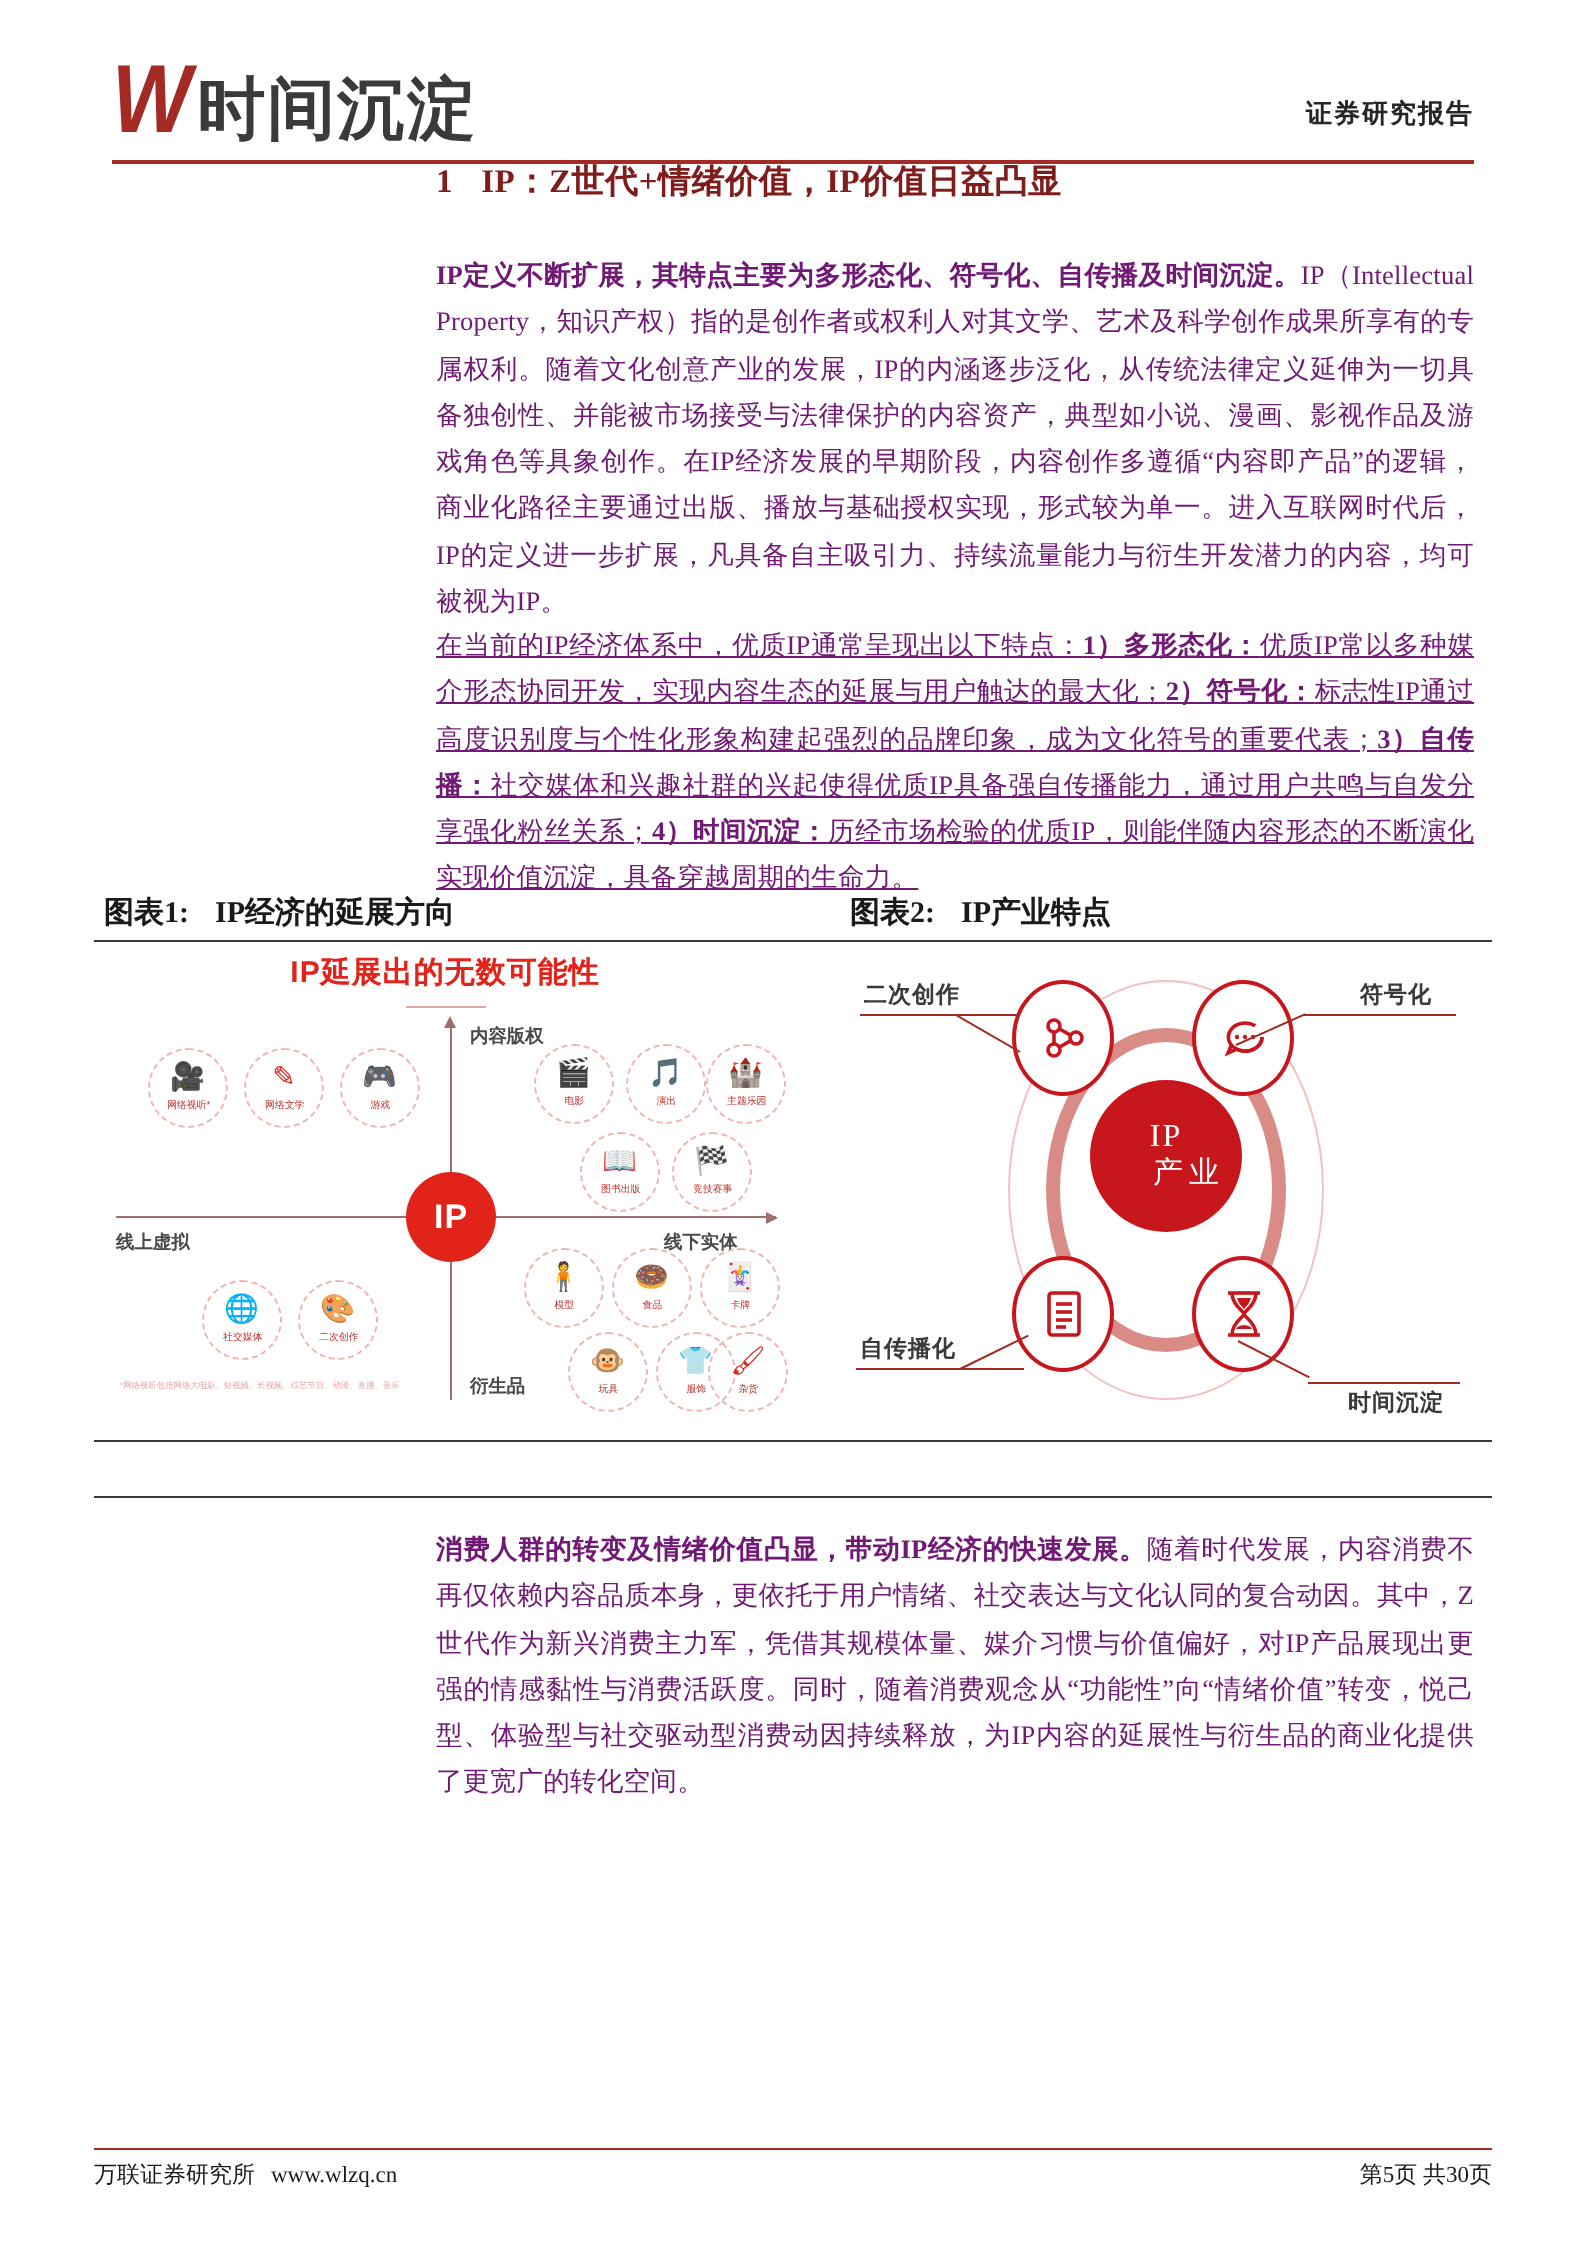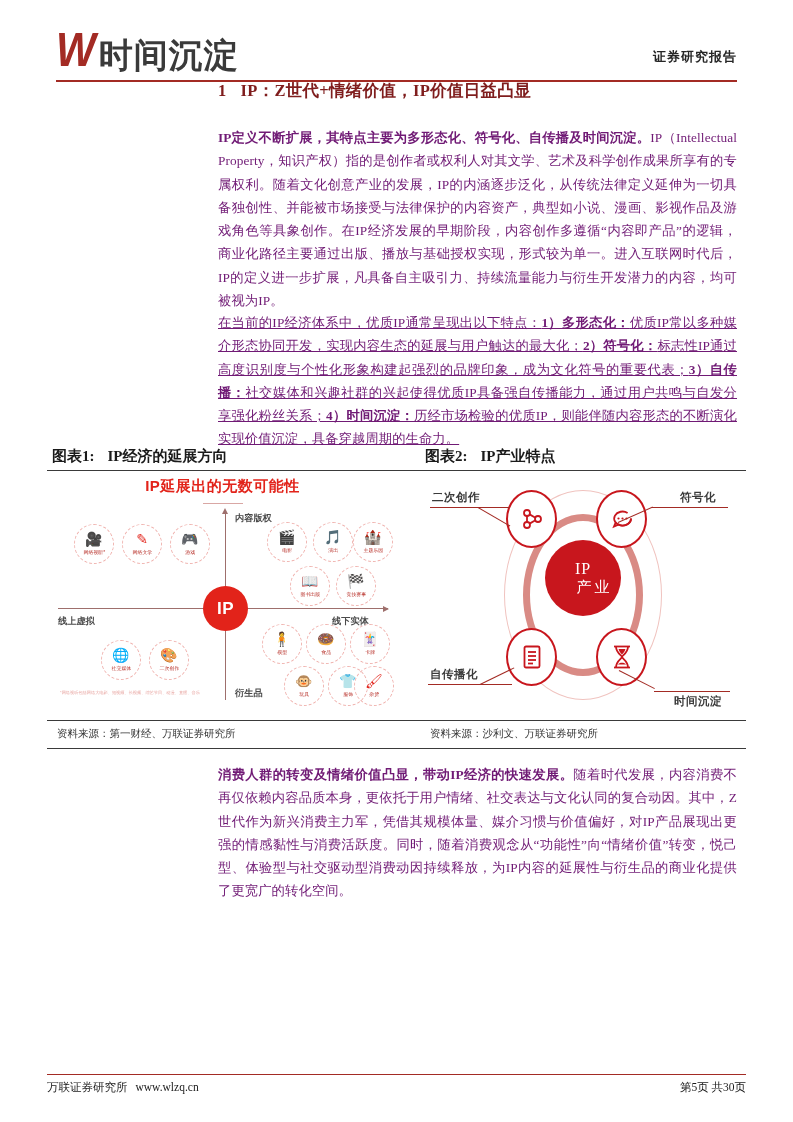--- a/index.html
+++ b/index.html
@@ -582,24 +582,20 @@
     <div class="leader-d" style="left:80px;  top:212px; width:38px; transform:rotate(-26deg);"></div>
     <div class="n-label" style="left:30px;  top:195px;">自传播化</div>
 
     <div class="leader" style="left:254px; top:219px; width:76px;"></div>
     <div class="leader-d" style="left:219px; top:198px; width:40px; transform:rotate(27deg);"></div>
     <div class="n-label" style="left:274px; top:222px;">时间沉淀</div>
   </div>
 
   <div class="fig-rule-bottom"></div>
 
-  <div class="src-row">
-    <div class="src src-left">资料来源：第一财经、万联证券研究所</div>
-    <div class="src src-right">资料来源：沙利文、万联证券研究所</div>
-  </div>
   <div class="fig-rule-foot"></div>
 
   <div class="para p3">
     <b>消费人群的转变及情绪价值凸显，带动IP经济的快速发展。</b><span>随着时代发展，内容消费不再仅依赖内容品质本身，更依托于用户情绪、社交表达与文化认同的复合动因。其中，Z世代作为新兴消费主力军，凭借其规模体量、媒介习惯与价值偏好，对IP产品展现出更强的情感黏性与消费活跃度。同时，随着消费观念从“功能性”向“情绪价值”转变，悦己型、体验型与社交驱动型消费动因持续释放，为IP内容的延展性与衍生品的商业化提供了更宽广的转化空间。</span>
   </div>
 
   <div class="footer-rule"></div>
   <div class="footer">
     <div class="footer-left">
       <span>万联证券研究所</span><span class="url">www.wlzq.cn</span>

